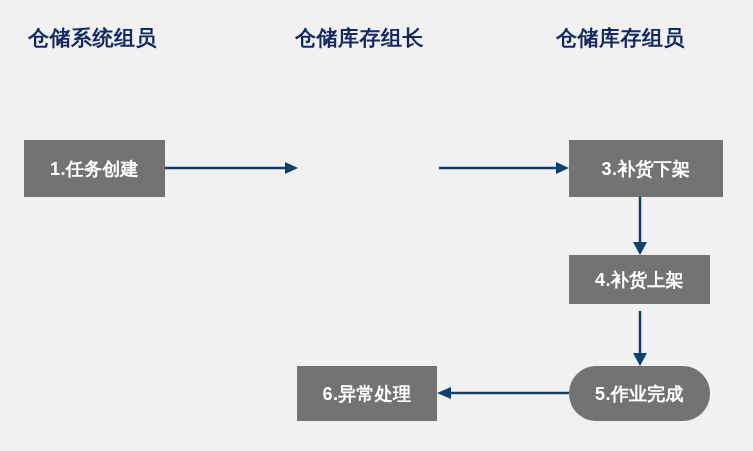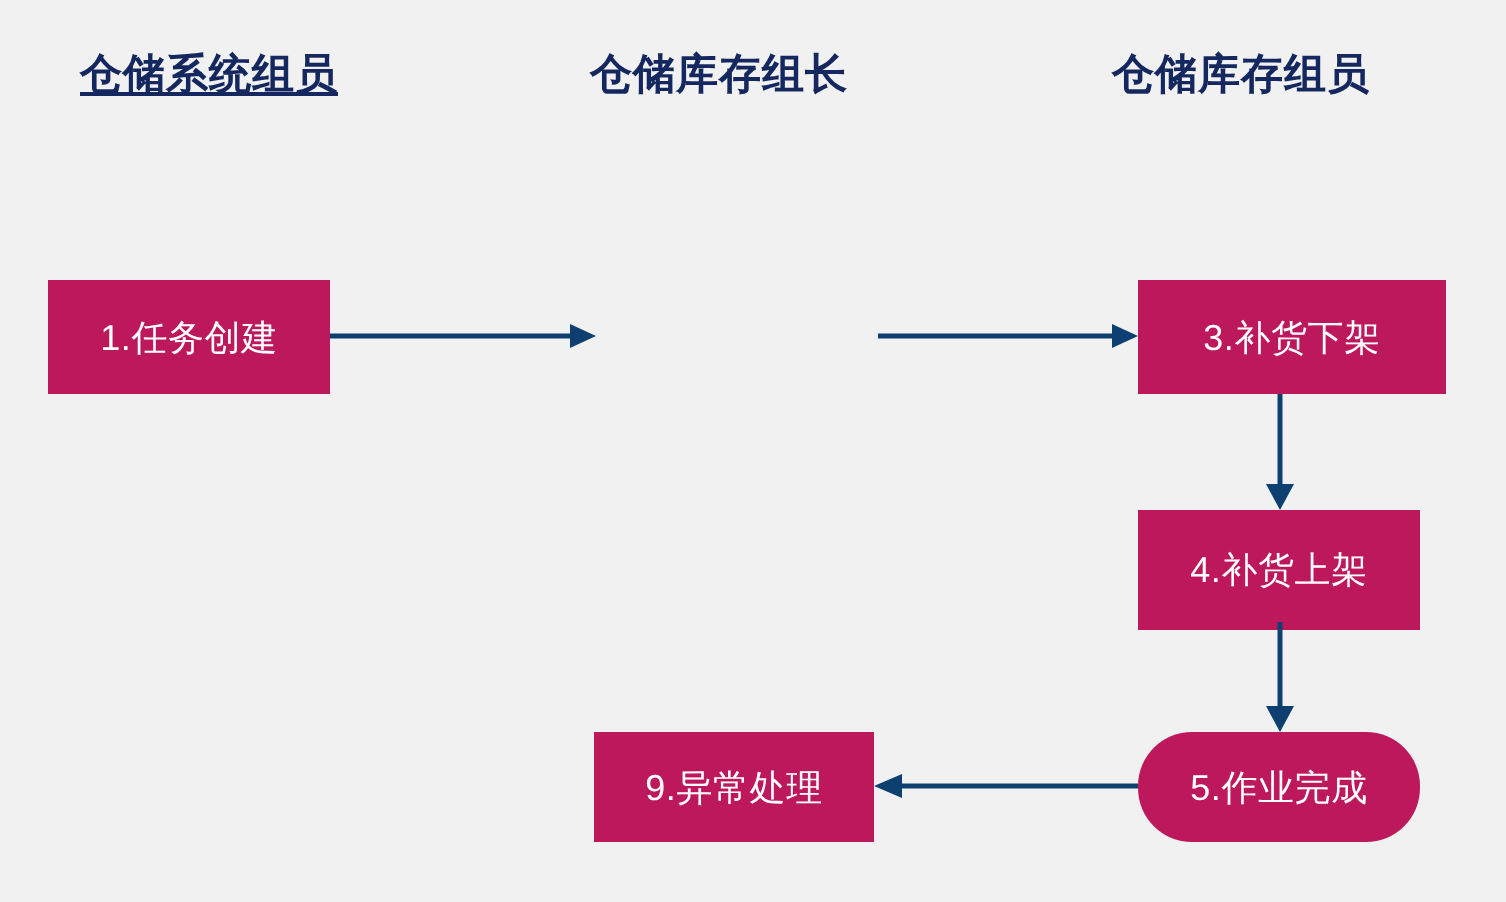--- a/index.html
+++ b/index.html
@@ -23,24 +23,24 @@
     position: absolute;
     font-size: 21px;
     font-weight: bold;
     color: #14275e;
     letter-spacing: 0.5px;
     white-space: nowrap;
     line-height: 26px;
   }
   .node {
     position: absolute;
-    background: #be185d;
+    background: #737373;
     color: #ffffff;
     font-size: 18px;
-    font-weight: normal;
+    font-weight: bold;
     display: flex;
     align-items: center;
     justify-content: center;
     letter-spacing: 0.3px;
     white-space: nowrap;
     box-sizing: border-box;
   }
   .connector {
     position: absolute;
     overflow: visible;
@@ -48,34 +48,34 @@
   .connector svg {
     display: block;
     overflow: visible;
   }
 </style>
 </head>
 <body>
 
 <div id="canvas">
 
-  <div class="lane-header" style="left:40px; top:25px;text-decoration:underline;">仓储系统组员</div>
+  <div class="lane-header" style="left:28px; top:25px;">仓储系统组员</div>
   <div class="lane-header" style="left:295px; top:25px;">仓储库存组长</div>
   <div class="lane-header" style="left:556px; top:25px;">仓储库存组员</div>
 
   <div class="node" style="left:24px; top:140px; width:141px; height:57px;">1.任务创建</div>
 
 
   <div class="node" style="left:569px; top:140px; width:154px; height:57px;">3.补货下架</div>
 
-  <div class="node" style="left:569px; top:255px; width:141px; height:60px;">4.补货上架</div>
+  <div class="node" style="left:569px; top:255px; width:141px; height:49px;">4.补货上架</div>
 
   <div class="node" style="left:569px; top:366px; width:141px; height:55px;border-radius:27px;">5.作业完成</div>
 
-  <div class="node" style="left:297px; top:366px; width:140px; height:55px;">9.异常处理</div>
+  <div class="node" style="left:297px; top:366px; width:140px; height:55px;">6.异常处理</div>
 
   <div class="connector" style="left:165px; top:156px; width:133px; height:24px;">
     <svg width="133" height="24" viewBox="0 0 133 24">
       <line x1="0" y1="12" x2="123" y2="12" stroke="#0d4070" stroke-width="2.5"></line>
       <polygon points="133,12 120,6 120,18" fill="#0d4070"></polygon>
     </svg>
   </div>
 
   <div class="connector" style="left:439px; top:156px; width:130px; height:24px;">
     <svg width="130" height="24" viewBox="0 0 130 24">

